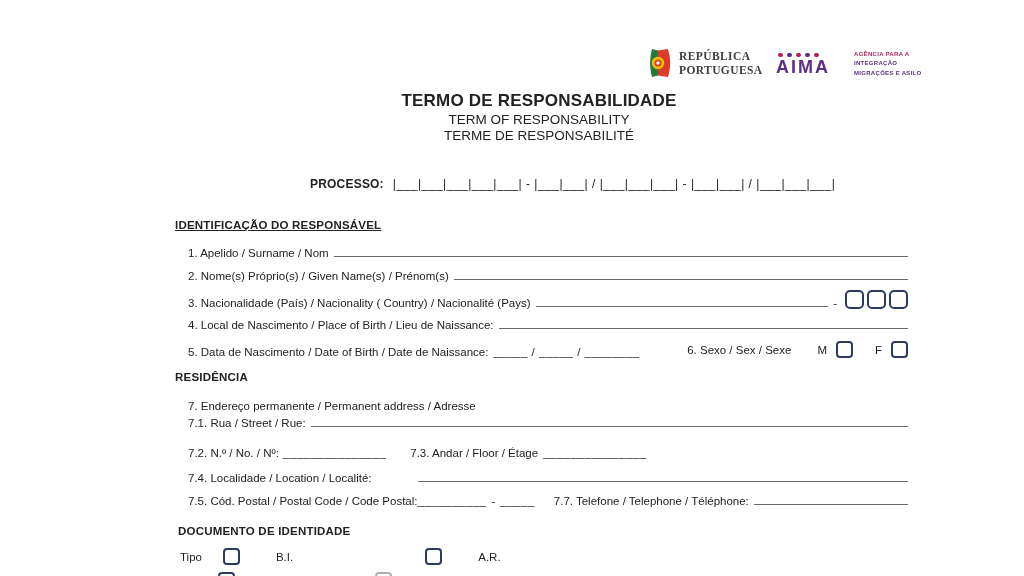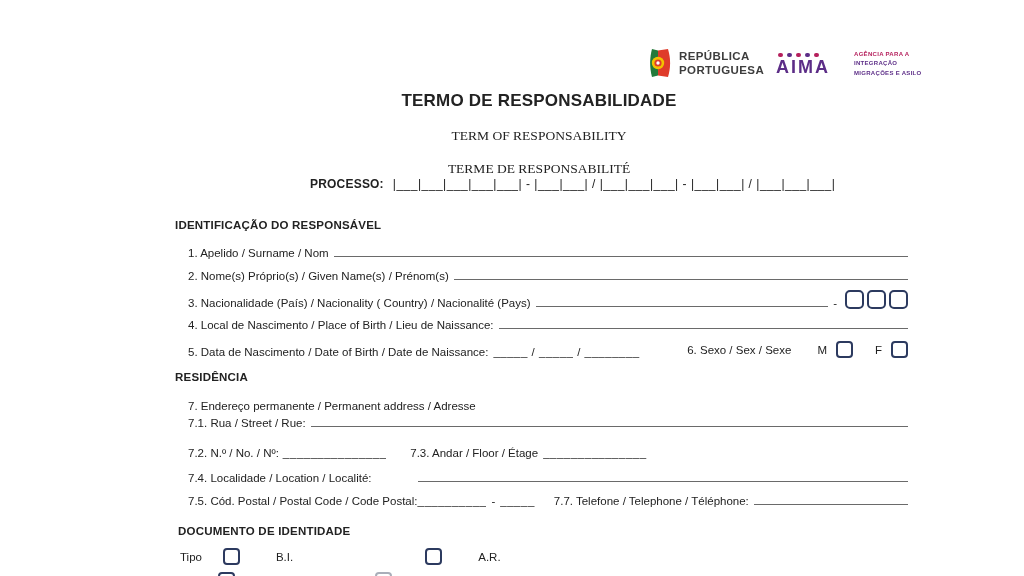--- a/index.html
+++ b/index.html
@@ -9,21 +9,21 @@
     position: relative;
     overflow: hidden;
     font-family: "Liberation Sans", sans-serif;
     color: var(--text, #222);
   }
   .abs { position: absolute; }
 
   
   .gov-logo { left: 648px; top: 48px; display: flex; align-items: center; gap: 7px; }
   .gov-text {
-    font-family: Liberation Sans, sans-serif;
+    font-family: Liberation Serif, serif;
     font-weight: bold; font-size: 11.5px; line-height: 1.25;
     color: var(--gov-text, #3d3d3d); letter-spacing: 0.4px;
   }
   .aima-logo { left: 776px; top: 50px; display: flex; align-items: center; gap: 24px; }
   .aima-dots { display: flex; gap: 4.5px; margin-left: 2px; margin-bottom: 2px; }
   .aima-dot { width: 4.5px; height: 4.5px; border-radius: 50%; }
   .aima-dot.m { background: var(--aima-magenta, #b51f5c); }
   .aima-dot.p { background: var(--aima-purple, #5c2d87); }
   .aima-word {
     font-size: 18px; font-weight: bold; line-height: 0.9;
@@ -31,21 +31,21 @@
   }
   .aima-tagline {
     font-size: 6px; font-weight: bold; letter-spacing: 0.3px;
     color: var(--aima-purple, #5c2d87); line-height: 1.55; text-transform: uppercase;
   }
   .aima-tagline .t0 { color: var(--aima-magenta, #b51f5c); }
 
   
   .title-block { left: 170px; width: 738px; top: 91px; text-align: center; }
   .title-pt { font-size: 17px; font-weight: bold; letter-spacing: 0.2px; }
-  .title-en, .title-fr { font-size: 13.5px; margin-top: 17px; font-family: Liberation Serif, serif; }
+  .title-en, .title-fr { font-size: 13.5px; margin-top: 1px; }
 
   
   .processo { left: 310px; top: 177px; display: flex; gap: 9px; font-size: 12px; align-items: baseline; }
   .processo-label { font-weight: bold; letter-spacing: 0.2px; }
   .processo-boxes { letter-spacing: 0.5px; white-space: pre; }
 
   
   .heading { font-size: 11.5px; font-weight: bold; letter-spacing: 0.2px; }
   .row { left: 188px; right: 116px; display: flex; align-items: flex-end; font-size: 11.5px; }
   .row .lbl { white-space: pre; }
@@ -118,21 +118,21 @@
   <div class="title-pt">TERMO DE RESPONSABILIDADE</div>
   <div class="title-en">TERM OF RESPONSABILITY</div>
   <div class="title-fr">TERME DE RESPONSABILITÉ</div>
 </div>
 
 <div class="abs processo">
   <span class="processo-label">PROCESSO:</span>
   <span class="processo-boxes">|___|___|___|___|___| - |___|___| / |___|___|___| - |___|___| / |___|___|___|</span>
 </div>
 
-<div class="abs heading" style="left:175px; top:219px;">IDENTIFICAÇÃO DO RESPONSÁVEL</div>
+<div class="abs heading" style="left:175px; top:219px;text-decoration:underline;">IDENTIFICAÇÃO DO RESPONSÁVEL</div>
 
 <div class="abs row" style="top:246px;">
   <span class="lbl">1. Apelido / Surname / Nom</span>
   <span class="fill"></span>
 </div>
 
 <div class="abs row" style="top:269px;">
   <span class="lbl">2. Nome(s) Próprio(s) / Given Name(s) / Prénom(s)</span>
   <span class="fill"></span>
 </div>

